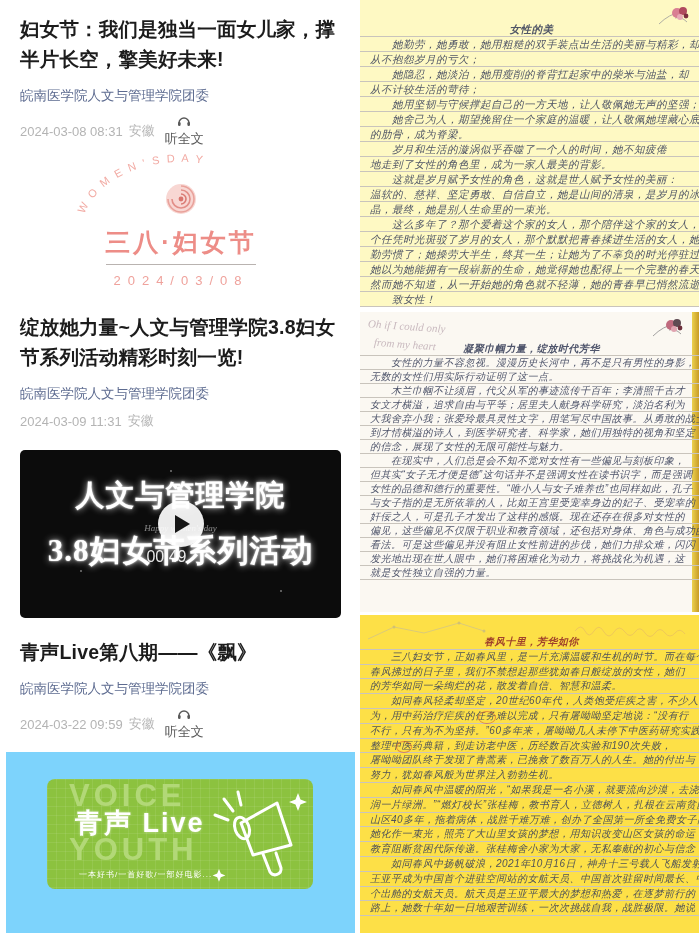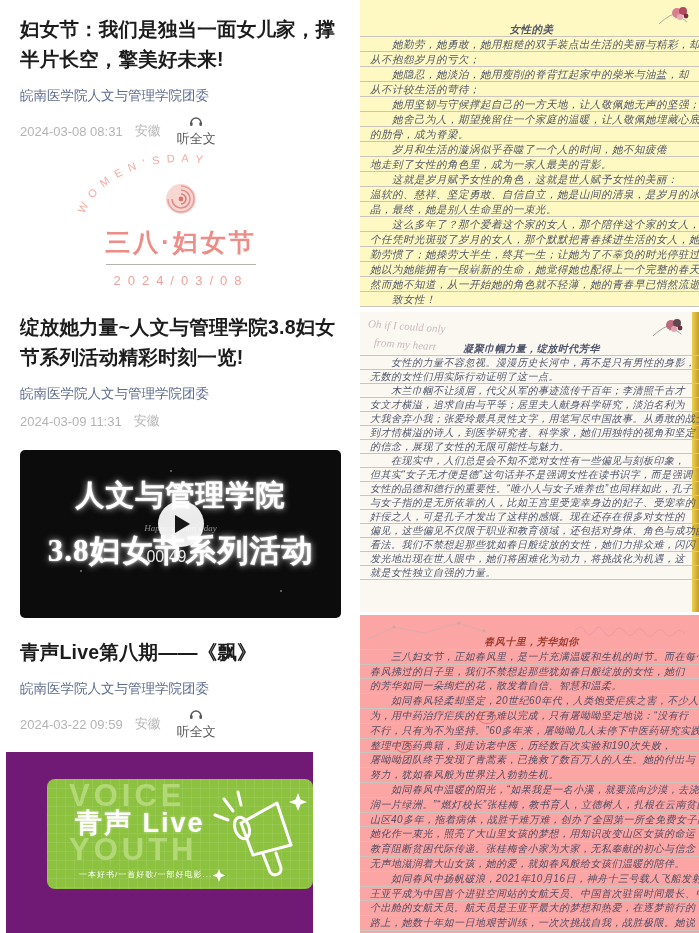--- a/index.html
+++ b/index.html
@@ -2,21 +2,21 @@
 <html><head>
 <meta charset="utf-8">
 <style>
   html,body{margin:0;padding:0;width:699px;height:933px;overflow:hidden;background:#fff;
     font-family:"Liberation Sans",sans-serif;}
   
   #feed{position:absolute;left:0;top:0;width:360px;height:933px;background:#fff;}
   .article{position:absolute;left:20px;width:324px;}
   .a-title{font-size:19.5px;line-height:30px;font-weight:600;color:#1c1c1c;letter-spacing:.2px;}
   .a-source{margin-top:13px;font-size:13.5px;color:#5d6b90;}
-  .a-meta{margin-top:9px;font-size:13px;color:#b4b4b4;display:flex;align-items:center;gap:6px;}
+  .a-meta{margin-top:9px;font-size:13px;color:#b4b4b4;display:flex;align-items:center;}
   .a-meta .region{margin-left:6px;}
   .listen{display:inline-flex;align-items:center;gap:3px;color:#595959;margin-left:10px;cursor:pointer;flex-direction:column;}
   .listen svg{display:block;}
   
   #rosebanner{position:absolute;left:20px;top:142px;width:322px;height:160px;text-align:center;}
   #rosebanner .arch{margin:0 auto;display:block;}
   #roseicon{position:absolute;left:50%;top:36px;transform:translateX(-50%);}
   .rb-title{position:absolute;left:0;right:0;top:84px;font-size:25px;font-weight:bold;color:#ed8d87;letter-spacing:3px;}
   .rb-line{position:absolute;left:50%;top:122px;width:150px;height:1px;background:#b9b3b0;transform:translateX(-50%);}
   .rb-date{position:absolute;left:0;right:0;top:131px;font-size:13px;color:#efa29c;letter-spacing:7px;}
@@ -27,35 +27,35 @@
   .v-line1{top:26px;font-size:29px;letter-spacing:1px;}
   .v-line2{top:80px;font-size:31px;letter-spacing:1px;}
   .v-script{position:absolute;left:0;right:0;top:73px;text-align:center;color:rgba(255,255,255,.5);
     font-family:"Liberation Serif",serif;font-style:italic;font-size:9px;}
   #playbtn{position:absolute;left:50%;top:51px;margin-left:-23px;width:46px;height:46px;border-radius:50%;
     background:rgba(255,255,255,.92);display:flex;align-items:center;justify-content:center;}
   #playbtn .tri{width:0;height:0;border-left:15px solid #161616;border-top:9px solid transparent;border-bottom:9px solid transparent;margin-left:4px;}
   .v-dur{position:absolute;left:0;right:28px;top:98px;text-align:center;color:rgba(255,255,255,.9);font-size:16px;}
   .v-dot{position:absolute;width:2px;height:2px;background:#777;border-radius:50%;}
   
-  #creampanel{position:absolute;left:6px;top:752px;width:307px;height:181px;background:#701a75;}
+  #creampanel{position:absolute;left:6px;top:752px;width:349px;height:181px;background:#7dd3fc;}
   #voicecard{position:absolute;left:41px;top:27px;width:266px;height:110px;border-radius:8px;background:#8cc23f;overflow:hidden;cursor:pointer;
     background-image:linear-gradient(rgba(255,255,255,.08) 1px,transparent 1px),linear-gradient(90deg,rgba(255,255,255,.08) 1px,transparent 1px);
     background-size:9px 9px;}
   .vc-big{position:absolute;font-weight:bold;font-size:31px;color:#b2d877;letter-spacing:4px;line-height:30px;}
   .vc-voice{left:22px;top:2px;}
   .vc-youth{left:22px;top:56px;}
   .vc-cn{position:absolute;left:28px;top:26px;font-size:27px;font-weight:bold;color:#fff;letter-spacing:2px;text-shadow:0 0 3px rgba(255,255,255,.5);}
   .vc-tag{position:absolute;left:32px;top:90px;font-size:8px;color:#fff;letter-spacing:1px;}
   #megaphone{position:absolute;right:4px;top:4px;}
   
   .page{position:absolute;left:360px;width:339px;overflow:hidden;}
   #page1{top:0;height:307px;background:#fef9c3;}
   #page2{top:312px;height:300px;background:#fbf8f2;}
-  #page3{top:615px;height:318px;background:#fca5a5;}
+  #page3{top:615px;height:318px;background:#fde047;}
   .lines{position:absolute;left:0;right:0;}
   #page1 .lines{top:22px;} #page2 .lines{top:30px;} #page3 .lines{top:20px;}
   .hline{box-sizing:border-box;border-bottom:1px solid #c9c4bc;padding:0 6px 0 10px;white-space:nowrap;overflow:hidden;}
   #page1 .hline{height:15px;font-size:10.5px;line-height:15px;}
   #page2 .hline{height:14px;font-size:10px;line-height:14px;}
   #page3 .hline{height:14.8px;font-size:10px;line-height:14.8px;}
   .ink{color:#39405a;font-style:italic;letter-spacing:.5px;opacity:.88;}
   .t-row{text-align:center;font-weight:bold;}
   #page3 .t-row .ink{color:#9c3a2a;opacity:.95;}
   .corner-flower{position:absolute;right:8px;top:4px;}
@@ -235,21 +235,21 @@
       <div class="hline"><span class="ink">女文才横溢，追求自由与平等；居里夫人献身科学研究，淡泊名利为</span></div>
       <div class="hline"><span class="ink">大我舍弃小我；张爱玲最具灵性文字，用笔写尽中国故事。从勇敢的战士</span></div>
       <div class="hline"><span class="ink">到才情横溢的诗人，到医学研究者、科学家，她们用独特的视角和坚定</span></div>
       <div class="hline"><span class="ink">的信念，展现了女性的无限可能性与魅力。</span></div>
       <div class="hline"><span class="ink">　　在现实中，人们总是会不知不觉对女性有一些偏见与刻板印象，</span></div>
       <div class="hline"><span class="ink">但其实“女子无才便是德”这句话并不是强调女性在读书识字，而是强调</span></div>
       <div class="hline"><span class="ink">女性的品德和德行的重要性。“唯小人与女子难养也”也同样如此，孔子</span></div>
       <div class="hline"><span class="ink">与女子指的是无所依靠的人，比如王宫里受宠幸身边的妃子、受宠幸的</span></div>
       <div class="hline"><span class="ink">奸佞之人，可是孔子才发出了这样的感慨。现在还存在很多对女性的</span></div>
       <div class="hline"><span class="ink">偏见，这些偏见不仅限于职业和教育领域，还包括对身体、角色与成功的</span></div>
-      <div class="hline"><span class="ink">看法。我们不禁想起那些犹如春日般绽放的女性，她们力排众难，闪闪</span></div>
+      <div class="hline"><span class="ink">看法。可是这些偏见并没有阻止女性前进的步伐，她们力排众难，闪闪</span></div>
       <div class="hline"><span class="ink">发光地出现在世人眼中，她们将困难化为动力，将挑战化为机遇，这</span></div>
       <div class="hline"><span class="ink">就是女性独立自强的力量。</span></div>
     </div>
 </div>
 
 <div class="page" id="page3">
   <svg class="doodle" style="left:4px;top:4px" width="150" height="26" viewBox="0 0 150 26">
     <path d="M4 20 L30 8 L60 14 L95 4 L120 12" stroke="#b9b4ab" stroke-width="1" fill="none"></path>
     <circle cx="30" cy="8" r="1.5" fill="#a9a49b"></circle>
       <circle cx="95" cy="4" r="1.5" fill="#a9a49b"></circle>
@@ -269,21 +269,20 @@
       <div class="hline"><span class="ink">为，用中药治疗疟疾的任务难以完成，只有屠呦呦坚定地说：“没有行</span></div>
       <div class="hline"><span class="ink">不行，只有为不为坚持。”60多年来，屠呦呦几人未停下中医药研究实践，从</span></div>
       <div class="hline"><span class="ink">整理中医药典籍，到走访老中医，历经数百次实验和190次失败，</span></div>
       <div class="hline"><span class="ink">屠呦呦团队终于发现了青蒿素，已挽救了数百万人的人生。她的付出与</span></div>
       <div class="hline"><span class="ink">努力，犹如春风般为世界注入勃勃生机。</span></div>
       <div class="hline"><span class="ink">　　如同春风中温暖的阳光，“如果我是一名小溪，就要流向沙漠，去浇</span></div>
       <div class="hline"><span class="ink">润一片绿洲。”“燃灯校长”张桂梅，教书育人，立德树人，扎根在云南贫困</span></div>
       <div class="hline"><span class="ink">山区40多年，拖着病体，战胜千难万难，创办了全国第一所全免费女子高中。</span></div>
       <div class="hline"><span class="ink">她化作一束光，照亮了大山里女孩的梦想，用知识改变山区女孩的命运，用</span></div>
       <div class="hline"><span class="ink">教育阻断贫困代际传递。张桂梅舍小家为大家，无私奉献的初心与信念，润物</span></div>
-      <div class="hline"><span class="ink">无声地滋润着大山女孩，她的爱，就如春风般给女孩们温暖的陪伴。</span></div>
       <div class="hline"><span class="ink">　　如同春风中扬帆破浪，2021年10月16日，神舟十三号载人飞船发射成功，</span></div>
       <div class="hline"><span class="ink">王亚平成为中国首个进驻空间站的女航天员、中国首次驻留时间最长、中国首</span></div>
       <div class="hline"><span class="ink">个出舱的女航天员。航天员是王亚平最大的梦想和热爱，在逐梦前行的</span></div>
       <div class="hline"><span class="ink">路上，她数十年如一日地艰苦训练，一次次挑战自我，战胜极限。她说：</span></div>
     </div>
   <div class="redmark" style="left:118px;top:96px;width:16px;height:11px"></div>
   <div class="redmark" style="left:36px;top:126px;width:14px;height:10px"></div>
 </div>
 
 </body></html>

